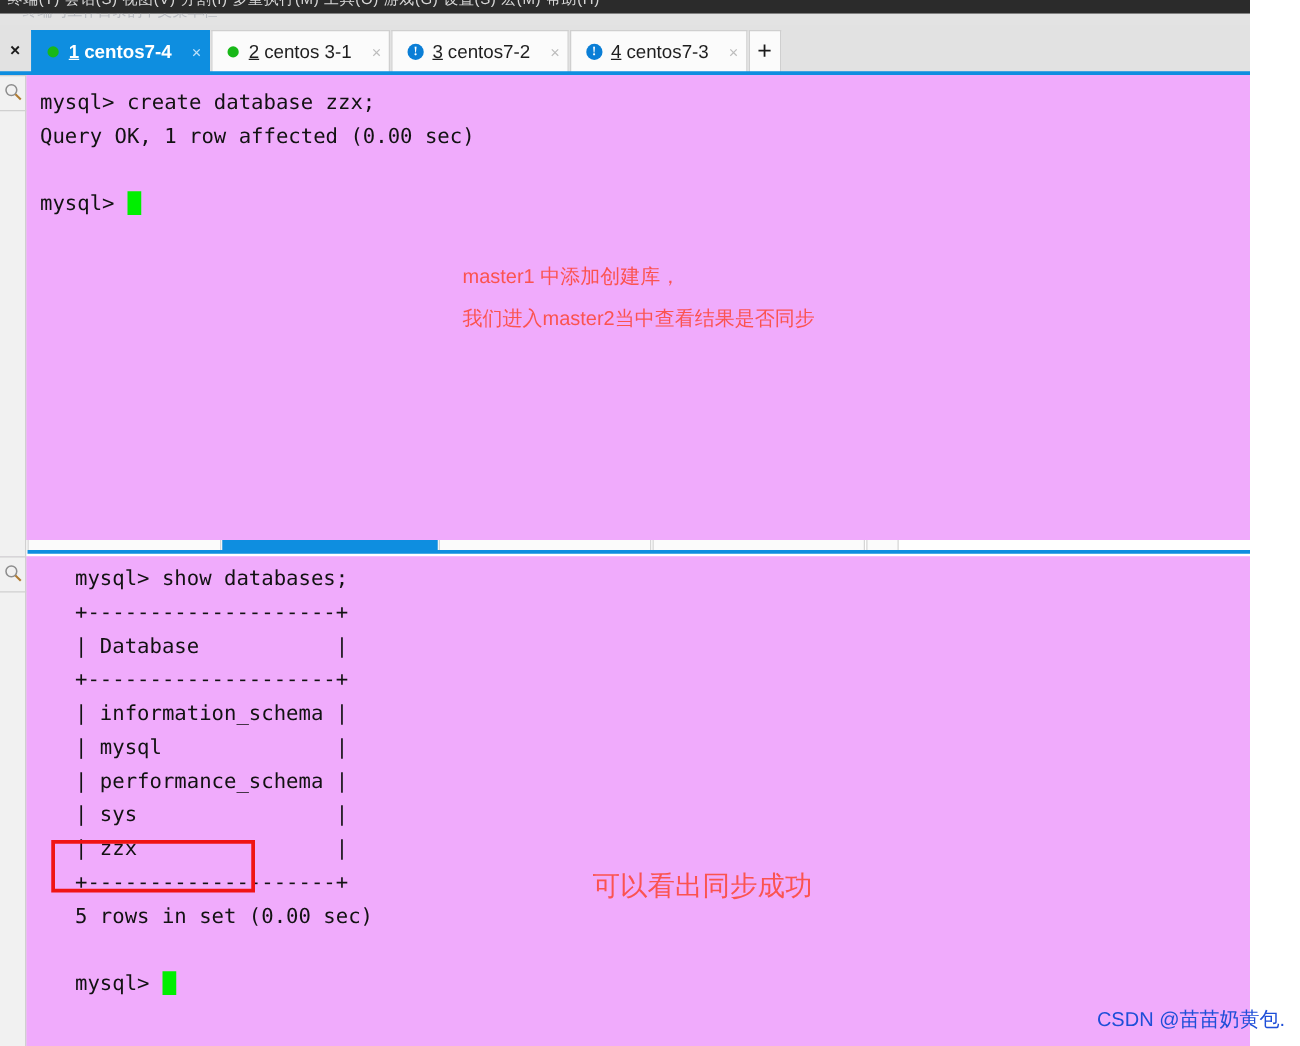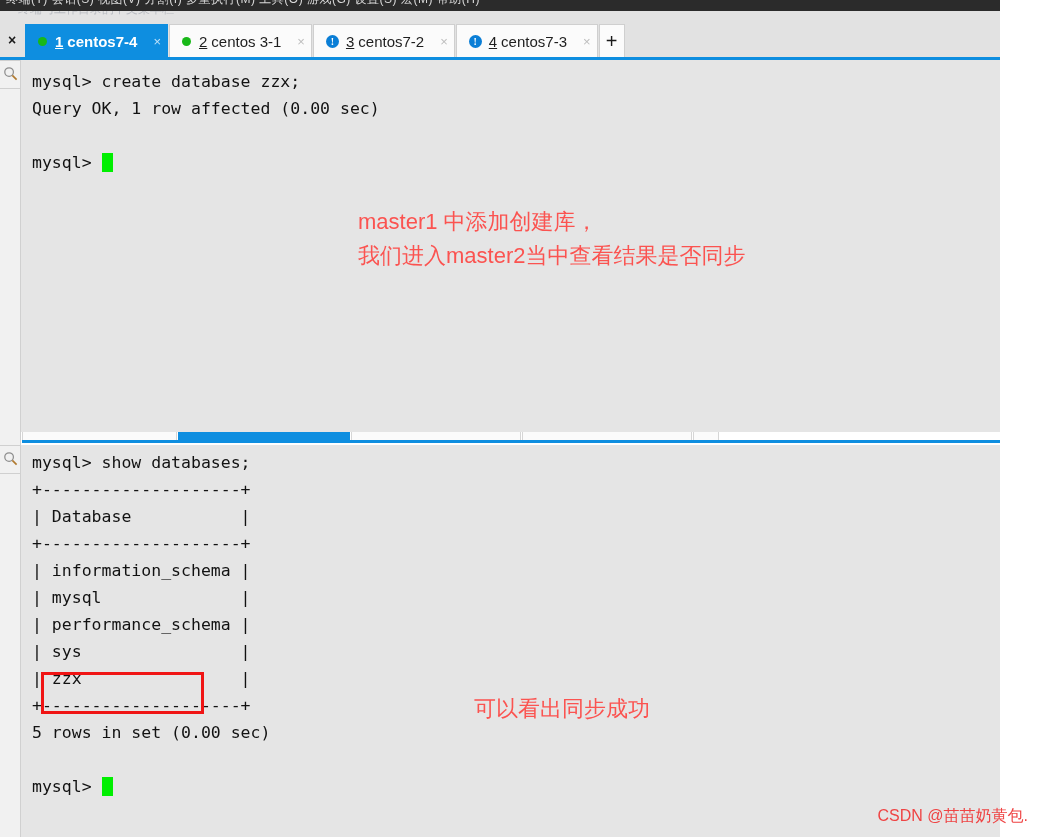--- a/index.html
+++ b/index.html
@@ -170,21 +170,21 @@
     width: 1000px;
     height: 3px;
     background: #0e8ee0;
   }
 
   
   .term {
     position: absolute;
     left: 0;
     width: 1000px;
-    background: #e5e5e5;
+    background: #f0abfc;
   }
   .term-rail {
     position: absolute;
     left: 0;
     top: 0;
     width: 21px;
     height: 100%;
     background: #f1f1f1;
     border-right: 1px solid #d0d0d0;
     box-sizing: border-box;
@@ -285,23 +285,23 @@
 
   
   .annot {
     position: absolute;
     color: #fb5350;
     font-family: "Liberation Sans", sans-serif;
     font-weight: 500;
     white-space: pre;
   }
   #annot-top {
-    left: 358px;
+    left: 370px;
     top: 205px;
-    font-size: 22px;
+    font-size: 16px;
     line-height: 34px;
   }
   #annot-bottom {
     left: 474px;
     top: 694px;
     font-size: 22px;
     line-height: 30px;
   }
   .redbox {
     position: absolute;
@@ -311,21 +311,21 @@
     height: 42px;
     border: 3px solid #f01414;
     box-sizing: border-box;
     background: transparent;
   }
   .watermark {
     position: absolute;
     right: 12px;
     bottom: 10px;
     font-size: 16px;
-    color: #ef4444;
+    color: #1d4ed8;
     font-family: "Liberation Sans", sans-serif;
     white-space: nowrap;
   }
 </style>
 </head>
 <body>
 
 <div class="win1">
 
   <div class="menubar-strip">
@@ -405,21 +405,21 @@
 <div class="win2">
   <div class="term" style="top:0; height:392px;">
     <div class="term-rail">
       <div class="rail-sep" style="top:0px;"></div>
       <svg class="magnifier" viewBox="0 0 16 16">
         <circle cx="6.5" cy="6.5" r="4.6" fill="none" stroke="#8d8d8d" stroke-width="1.3"></circle>
         <line x1="10" y1="10" x2="14.5" y2="14.5" stroke="#b07a30" stroke-width="1.8"></line>
       </svg>
       <div class="rail-sep" style="top:28px;"></div>
     </div>
-    <div class="term-screen" style="padding-top:4px;"><span>mysql&gt; show databases;</span>
+    <div class="term-screen" style="padding-top:4px;margin-left:28px;"><span>mysql&gt; show databases;</span>
 <span>+--------------------+</span>
 <span>| Database           |</span>
 <span>+--------------------+</span>
 <span>| information_schema |</span>
 <span>| mysql              |</span>
 <span>| performance_schema |</span>
 <span>| sys                |</span>
 <span>| zzx                |</span>
 <span>+--------------------+</span>
 <span>5 rows in set (0.00 sec)</span>

